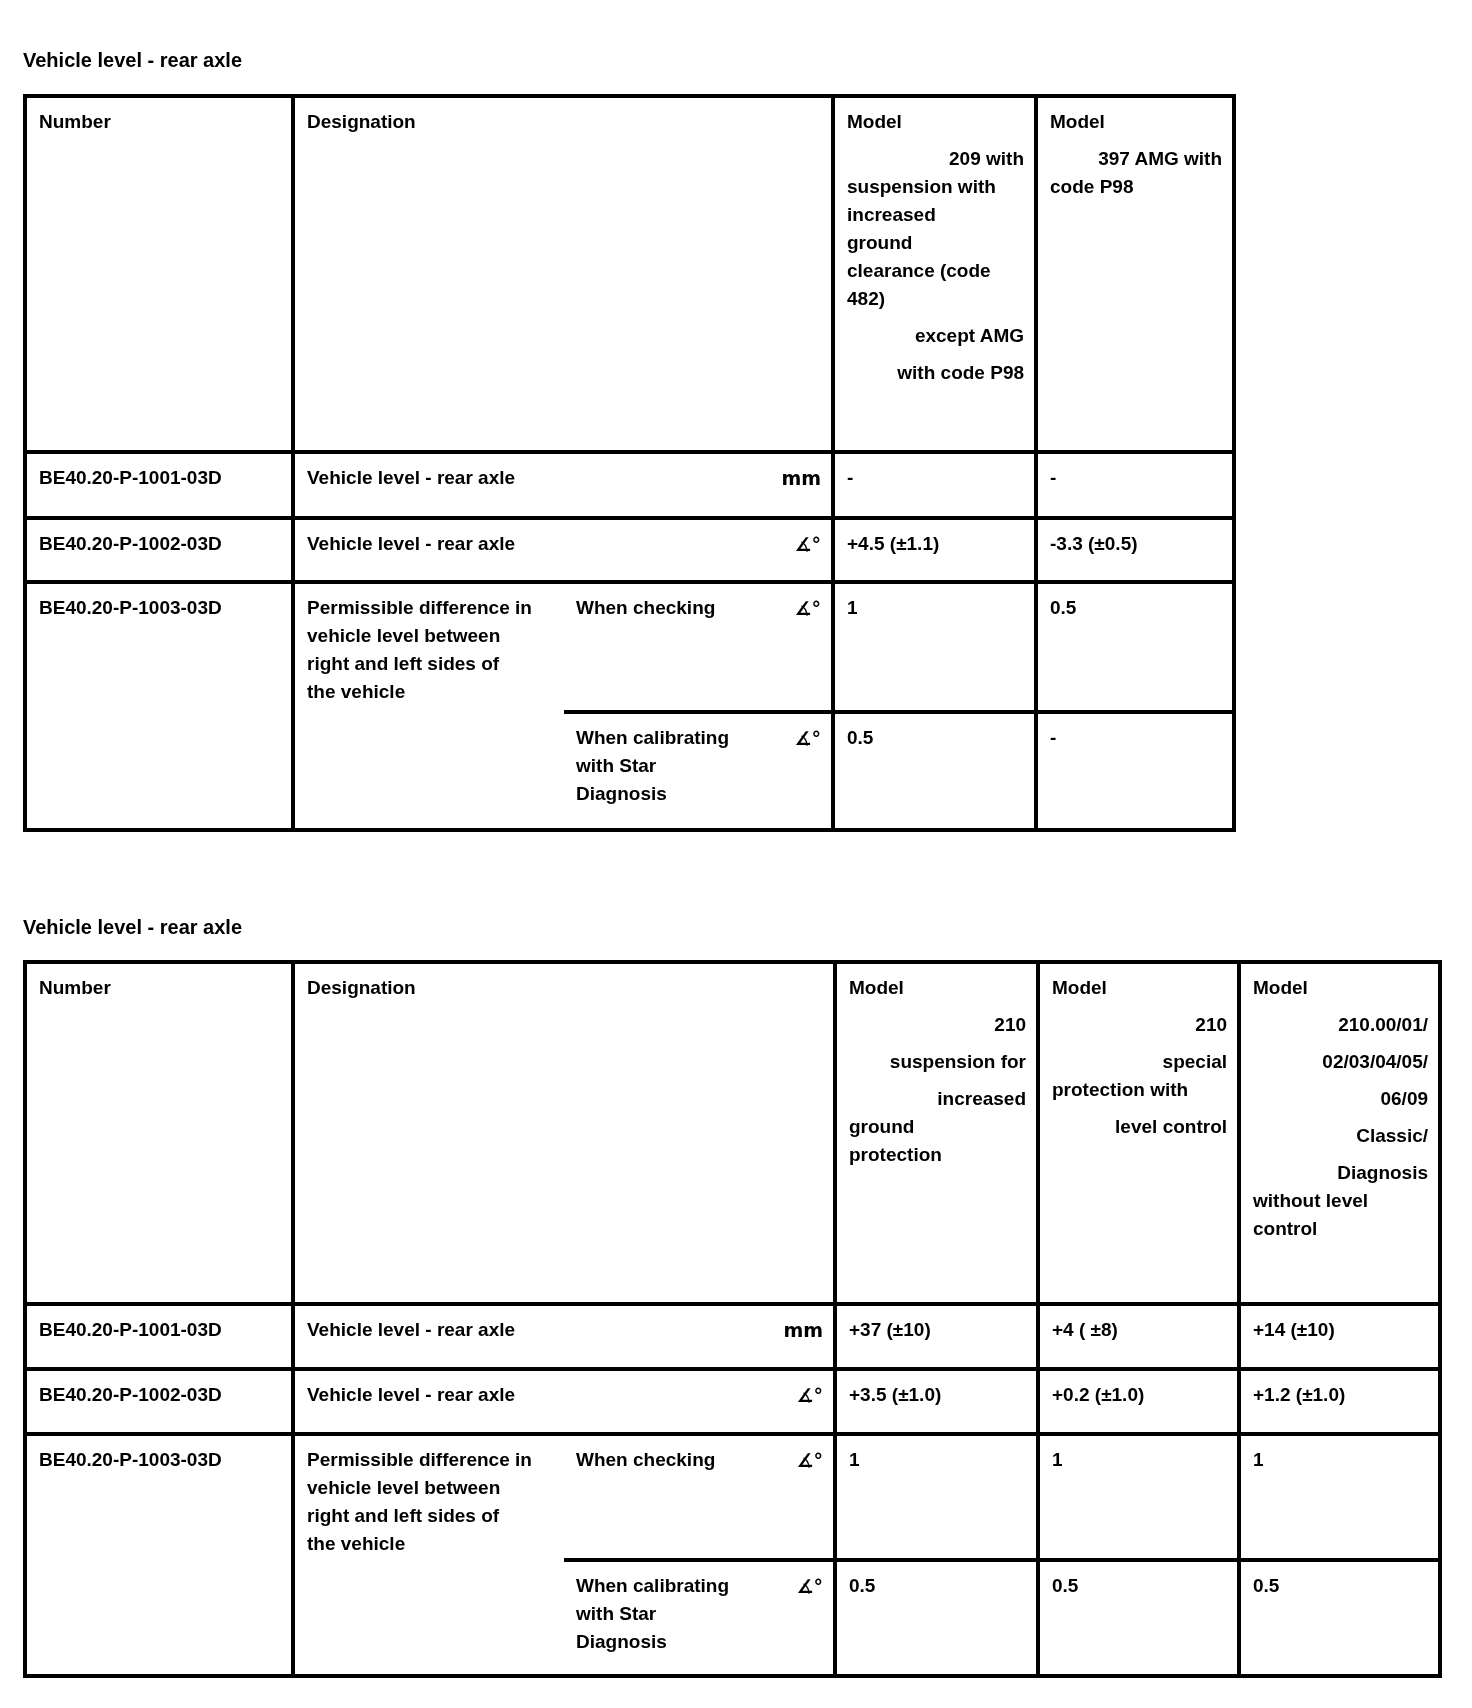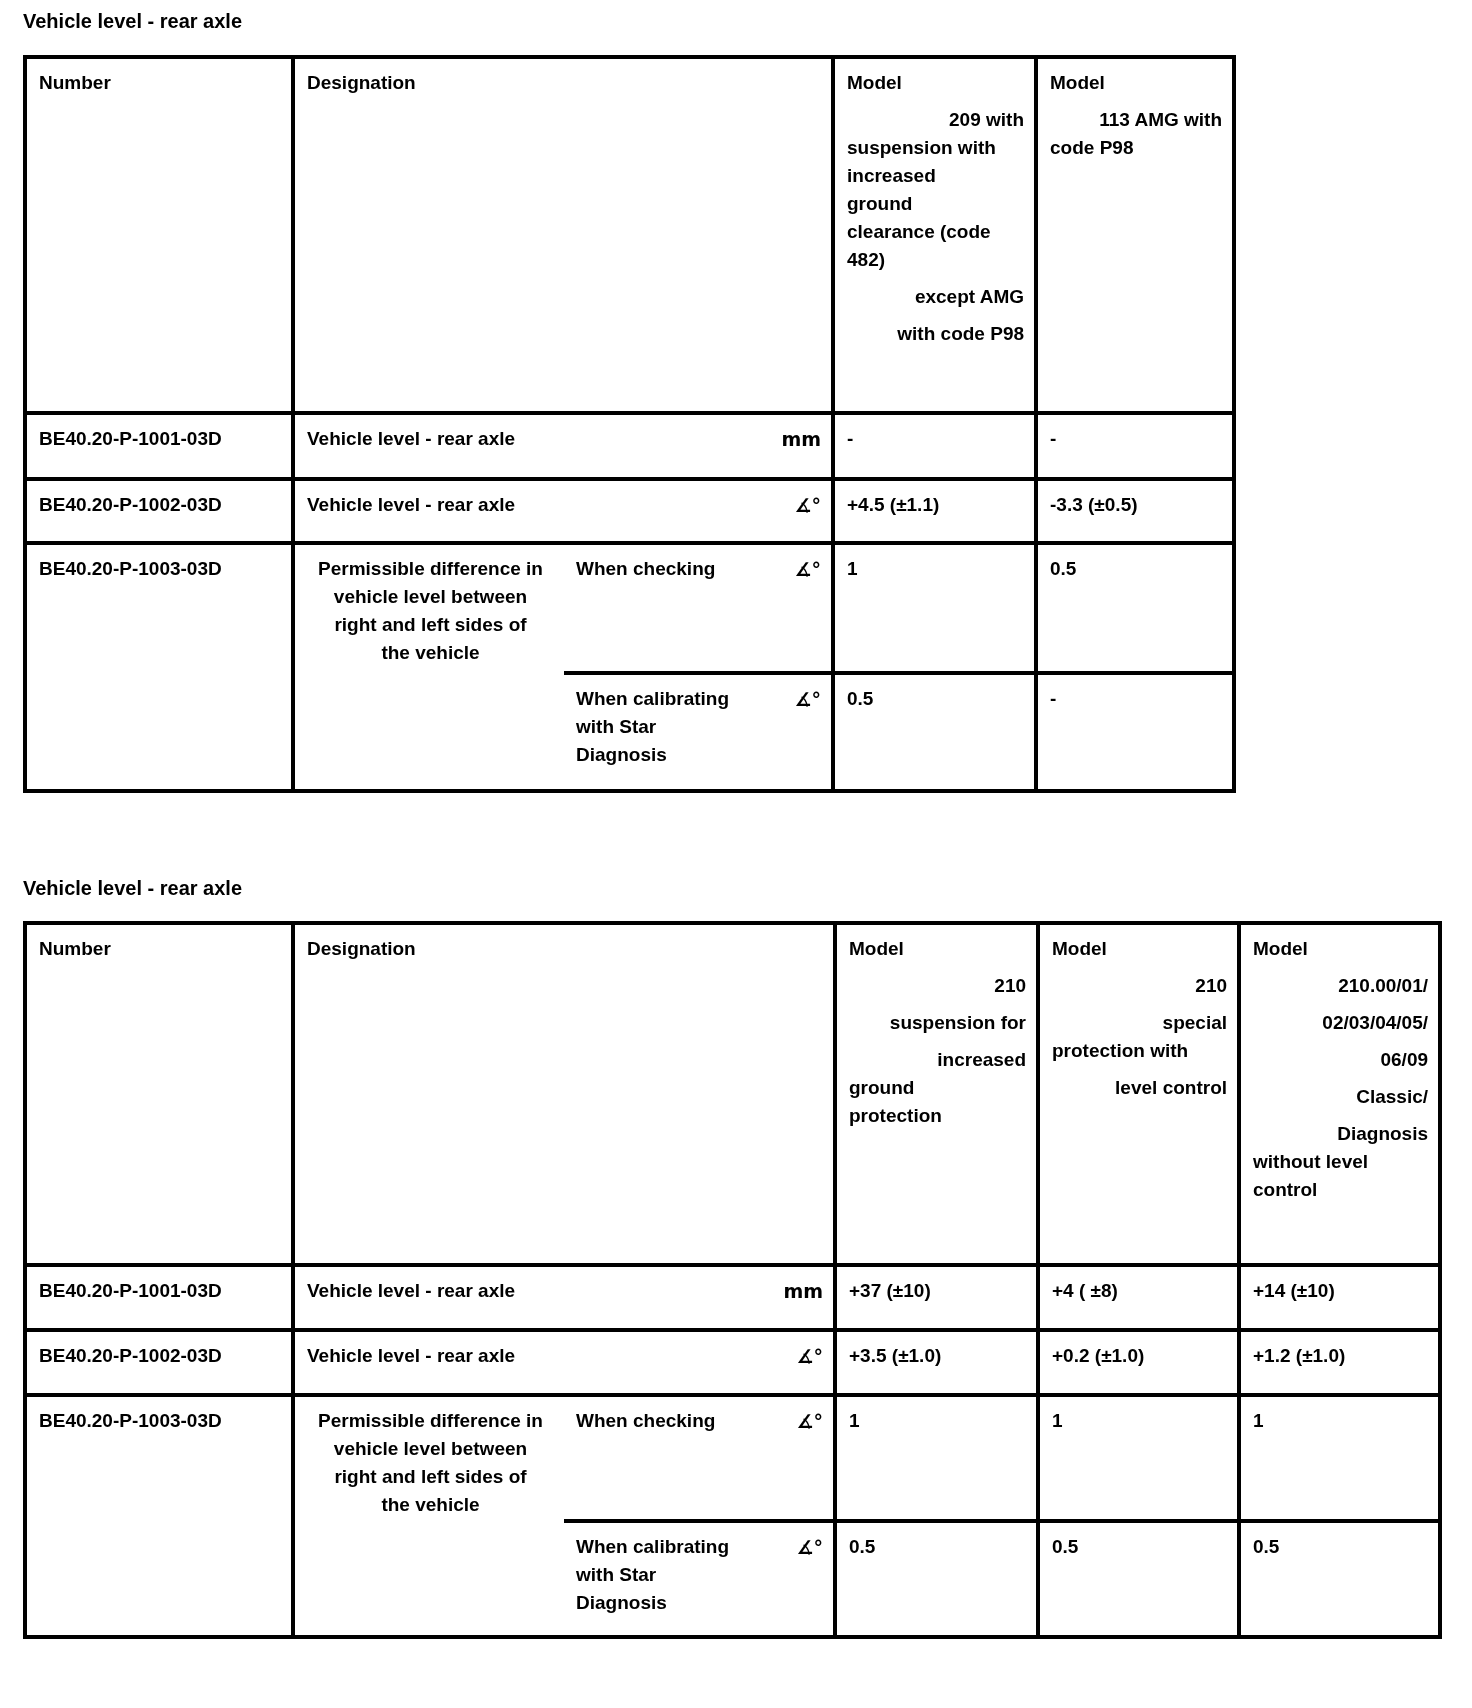--- a/index.html
+++ b/index.html
@@ -1,39 +1,39 @@
 <!DOCTYPE html>
 <html><head>
 <meta charset="utf-8">
 <style>
   html,body{margin:0;padding:0;background:#ffffff;}
   body{
     width:1472px;height:1708px;
     font-family:"Liberation Sans","DejaVu Sans",sans-serif;
     font-weight:bold;color:#000;
   }
-  .page{padding:10px 0 0 23px;}
+  .page{padding:10px 0 0 23px;margin-top:39px;}
   h2.sec-title{font-size:20px;line-height:23px;margin:0 0 22px 0;font-weight:bold;}
   section.second h2.sec-title{margin-top:84px;margin-bottom:21px;}
 
   table.spec{border-collapse:collapse;table-layout:fixed;}
   table.t1{width:1209px;}
   table.t2{width:1415px;}
   th,td{
     border:4px solid #000;
     vertical-align:top;text-align:left;
     padding:10px 10px 8px 12px;
     font-size:19px;line-height:28px;font-weight:bold;
   }
   .line{white-space:nowrap;}
   .wrapok{white-space:normal;}
   .pg{margin-top:9px;text-align:right;}
   .cellflex{display:flex;justify-content:space-between;align-items:flex-start;gap:6px;}
   .unit{font-family:"DejaVu Sans","Liberation Sans",sans-serif;white-space:nowrap;}
-  td.desigspan{border-right-style:hidden;text-align:center;}
+  td.desigspan{border-right-style:hidden;}
   td.when{border-left-style:hidden;}
 
   .t1 tr.hdr{height:356px;} .t1 tr.r1{height:66px;} .t1 tr.r2{height:64px;}
   .t1 tr.r3a{height:130px;} .t1 tr.r3b{height:118px;}
   .t2 tr.hdr{height:342px;} .t2 tr.r1{height:65px;} .t2 tr.r2{height:65px;}
   .t2 tr.r3a{height:126px;} .t2 tr.r3b{height:116px;}
 </style>
 </head>
 <body>
 
@@ -61,21 +61,21 @@
           <div class="line">suspension with</div>
           <div class="line">increased</div>
           <div class="line">ground</div>
           <div class="line">clearance (code</div>
           <div class="line">482)</div>
           <div class="line pg">except AMG</div>
           <div class="line pg">with code P98</div>
         </th>
         <th>
           <div class="line">Model</div>
-          <div class="line pg">113 AMG with</div>
+          <div class="line pg">397 AMG with</div>
           <div class="line">code P98</div>
         </th>
       </tr>
 
       <tr class="r1">
         <td>BE40.20-P-1001-03D</td>
         <td colspan="2">
           <div class="cellflex">
             <span class="wrapok">Vehicle level - rear axle</span>
             <span class="unit">mm</span>

